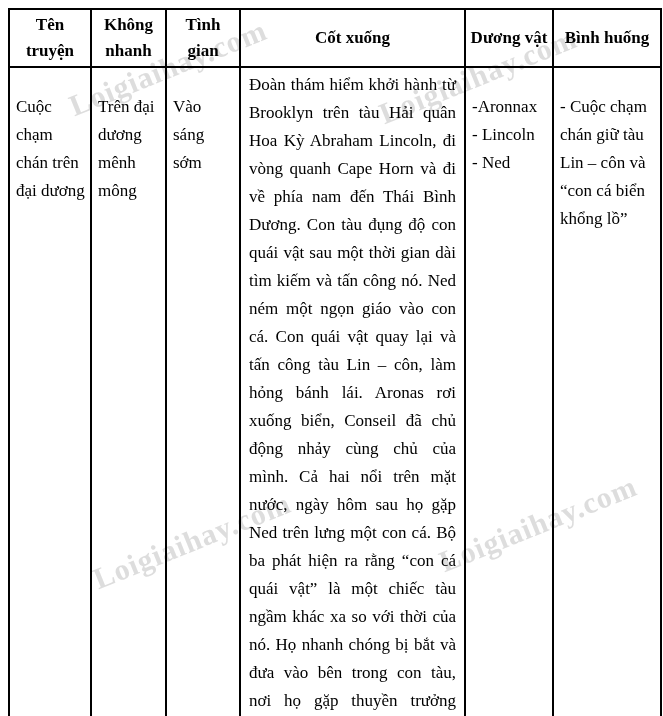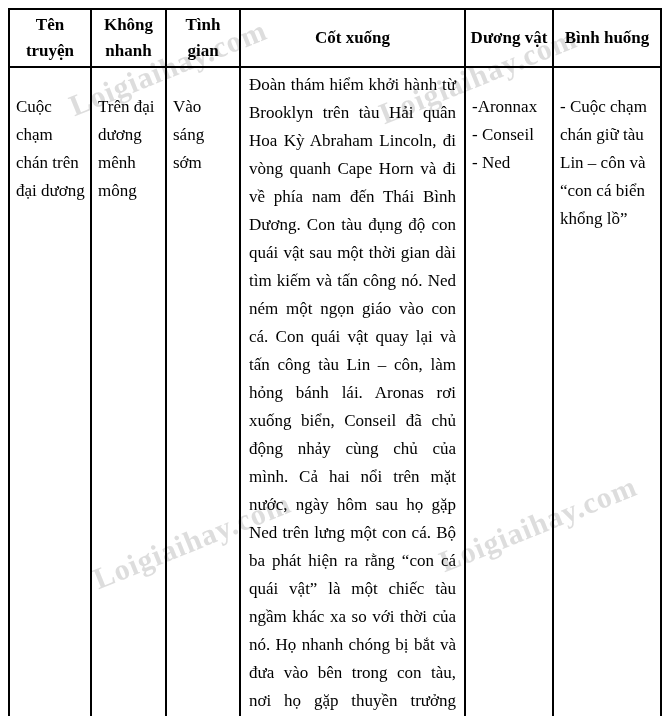--- a/index.html
+++ b/index.html
@@ -106,21 +106,21 @@
       </tr>
     </thead>
     <tbody>
       <tr>
         <td>Cuộc chạm chán trên đại dương</td>
         <td>Trên đại dương mênh mông</td>
         <td>Vào sáng sớm</td>
         <td class="plot-cell">Đoàn thám hiểm khởi hành từ Brooklyn trên tàu Hải quân Hoa Kỳ Abraham Lincoln, đi vòng quanh Cape Horn và đi về phía nam đến Thái Bình Dương. Con tàu đụng độ con quái vật sau một thời gian dài tìm kiếm và tấn công nó. Ned ném một ngọn giáo vào con cá. Con quái vật quay lại và tấn công tàu Lin – côn, làm hỏng bánh lái. Aronas rơi xuống biển, Conseil đã chủ động nhảy cùng chủ của mình. Cả hai nổi trên mặt nước, ngày hôm sau họ gặp Ned trên lưng một con cá. Bộ ba phát hiện ra rằng “con cá quái vật” là một chiếc tàu ngầm khác xa so với thời của nó. Họ nhanh chóng bị bắt và đưa vào bên trong con tàu, nơi họ gặp thuyền trưởng Nemo, người sáng tạo và chỉ huy bí ẩn.</td>
         <td>
           <div class="char-line">-Aronnax</div>
-          <div class="char-line">- Conseil</div>
+          <div class="char-line">- Lincoln</div>
           <div class="char-line">- Ned</div>
         </td>
         <td>- Cuộc chạm chán giữ tàu Lin – côn và “con cá biển khổng lồ”</td>
       </tr>
     </tbody>
   </table>
 
 </div>
 
 </body></html>

